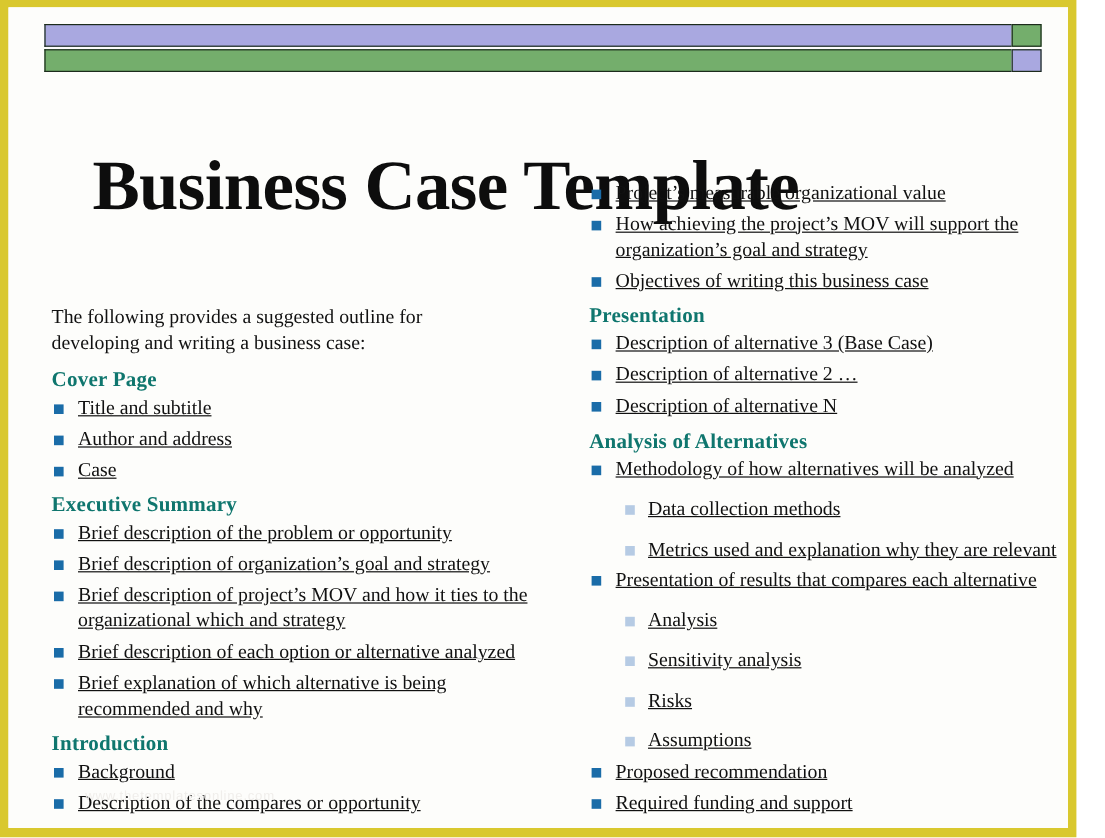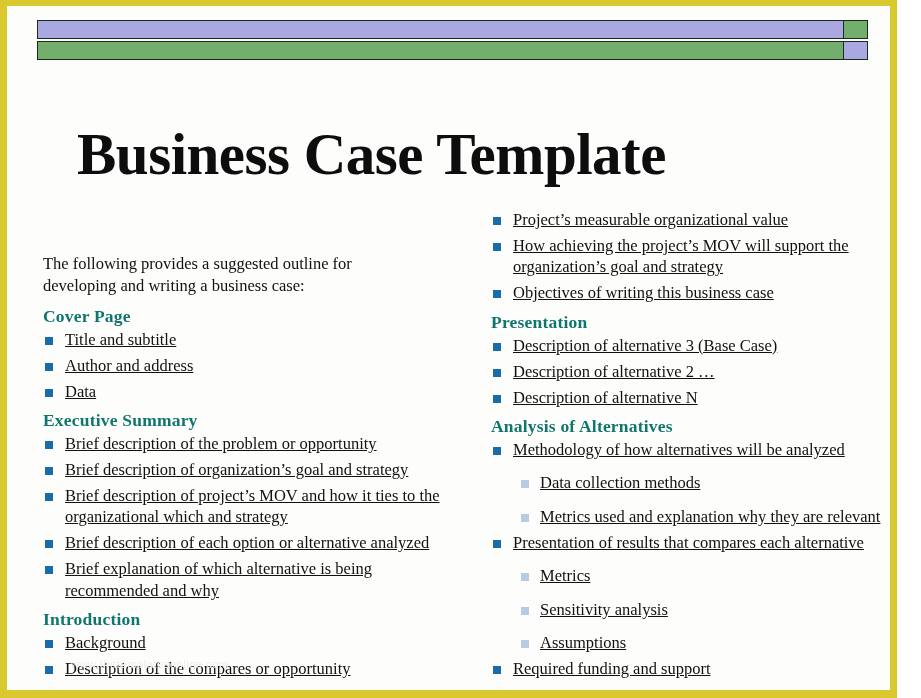--- a/index.html
+++ b/index.html
@@ -188,21 +188,21 @@
 
     <div id="body-cols">
 
       <div class="col left">
         <p class="intro-para">The following provides a suggested outline for developing and writing a business case:</p>
 
         <div class="section-head">Cover Page</div>
         <ul class="bullets">
           <li>Title and subtitle</li>
           <li>Author and address</li>
-          <li>Data</li>
+          <li>Case</li>
         </ul>
 
         <div class="section-head">Executive Summary</div>
         <ul class="bullets">
           <li>Brief description of the problem or opportunity</li>
           <li>Brief description of organization’s goal and strategy</li>
           <li>Brief description of project’s MOV and how it ties to the organizational which and strategy</li>
           <li>Brief description of each option or alternative analyzed</li>
           <li>Brief explanation of which alternative is being recommended and why</li>
         </ul>
@@ -231,22 +231,24 @@
           <li>Description of alternative 2 …</li>
           <li>Description of alternative N</li>
         </ul>
 
         <div class="section-head">Analysis of Alternatives</div>
         <ul class="bullets">
           <li>Methodology of how alternatives will be analyzed</li>
           <li class="sub">Data collection methods</li>
           <li class="sub">Metrics used and explanation why they are relevant</li>
           <li>Presentation of results that compares each alternative</li>
-          <li class="sub">Metrics</li>
+          <li class="sub">Analysis</li>
           <li class="sub">Sensitivity analysis</li>
+          <li class="sub">Risks</li>
           <li class="sub">Assumptions</li>
+          <li>Proposed recommendation</li>
           <li>Required funding and support</li>
         </ul>
       </div>
 
     </div>
   </div>
 </div>
 
 </body></html>

